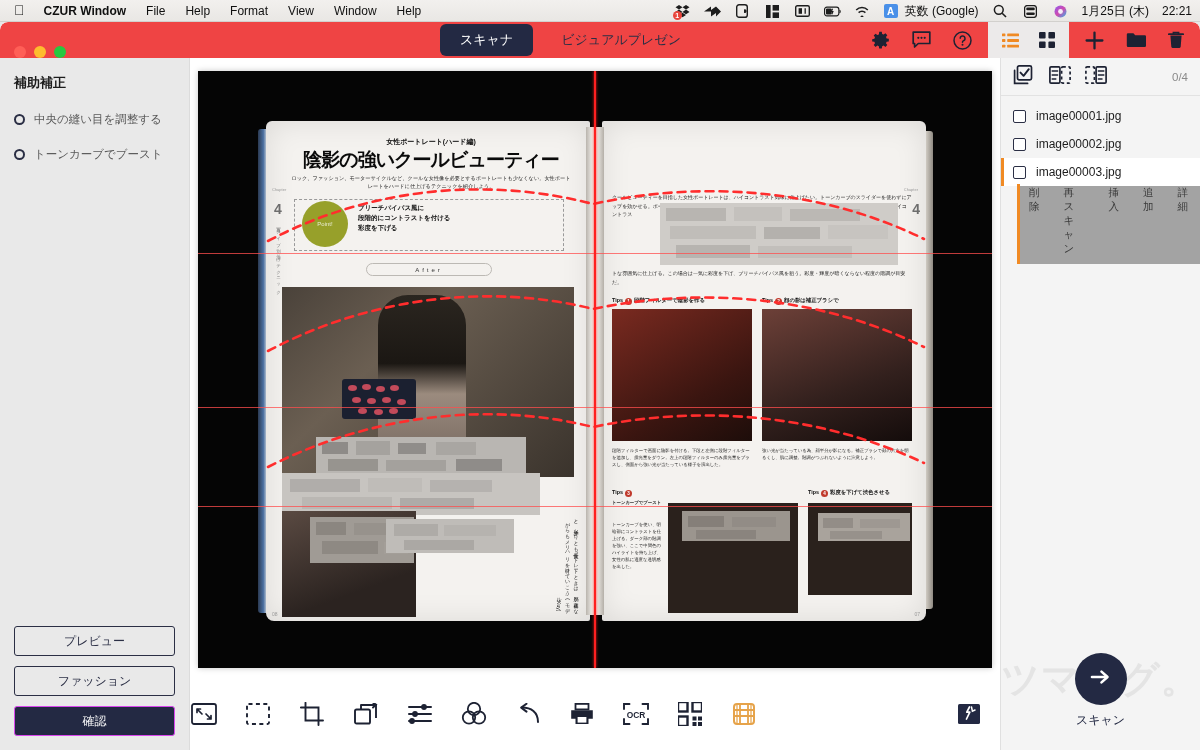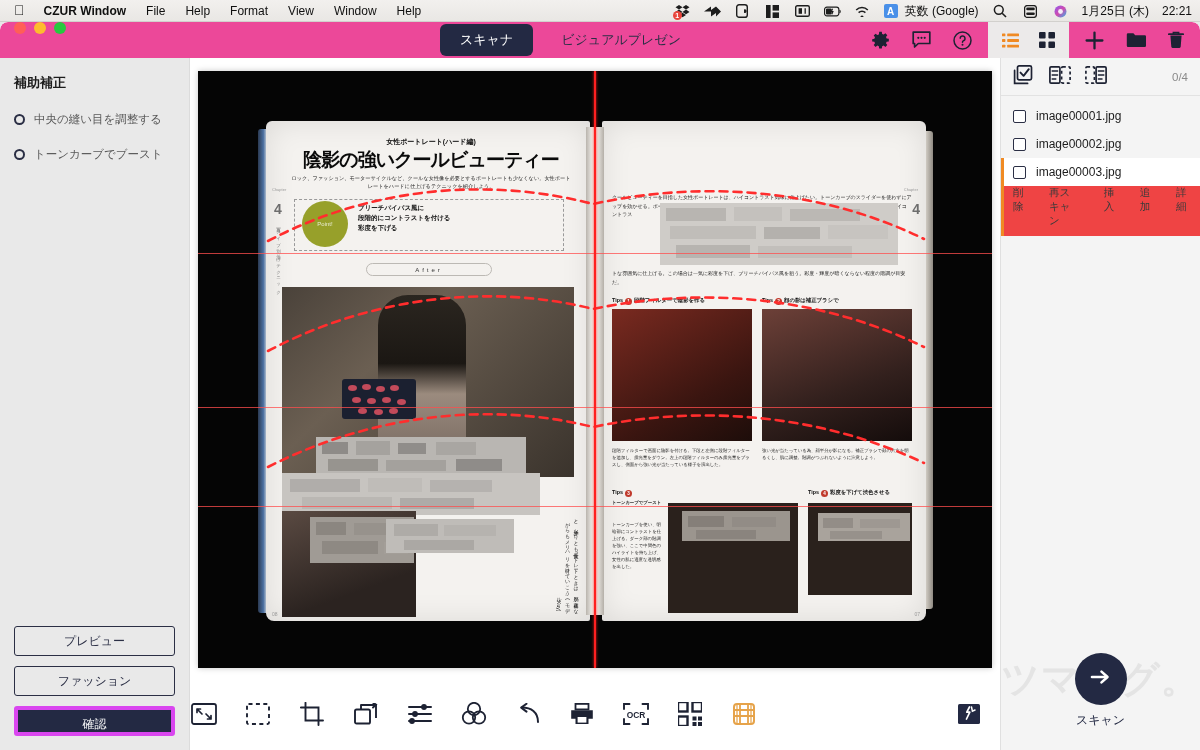--- a/index.html
+++ b/index.html
@@ -48,22 +48,22 @@
   #window {
     position: absolute; top: 22px; left: 0;
     width: 1200px; height: 728px;
     background: #ffffff;
     border-top-left-radius: 8px; border-top-right-radius: 8px;
     overflow: hidden;
   }
 
   
   #titlebar {
-    height: 36px; background: #ec4899;
-    display: flex; align-items: flex-start;
+    height: 36px; background: #ef4444;
+    display: flex; align-items: flex-end;
     position: relative;
     border-top-left-radius: 8px; border-top-right-radius: 8px;
   }
   .traffic { display:flex; gap:8px; padding-left: 14px; align-items:center; }
   .tl { width: 12px; height: 12px; border-radius: 50%; }
   .tl.r { background: #ff5f57; }
   .tl.y { background: #febc2e; }
   .tl.g { background: #28c840; }
 
   #tabs {
@@ -108,21 +108,21 @@
   #sidebar-buttons {
     position: absolute; bottom: 14px; left: 14px; right: 14px;
   }
   .side-btn {
     display: block; width: 100%; height: 30px; line-height: 28px;
     text-align: center; font-size: 12px; border-radius: 3px;
     margin-top: 10px; cursor: pointer;
     font-family: "Liberation Sans", sans-serif;
   }
   .side-btn.outline { background: #e9e9e9; border: 1px solid #2b2f45; color: #2b2f45; }
-  .side-btn.primary { background: #232943; border: 4px solid #d946ef; color: #ffffff; }
+  .side-btn.primary { background: #232943; border: 1px solid #d946ef; color: #ffffff; }
 
   
   #center {
     flex: 1; background: #ffffff; position: relative;
     display: flex; flex-direction: column; align-items: center;
   }
   #preview-wrap {
     position: relative; margin-top: 13px;
     width: 794px; height: 597px;
     box-shadow: 0 0 6px rgba(0,0,0,.22);
@@ -257,22 +257,22 @@
     cursor: pointer; position: relative;
   }
   .file-row.selected { background:#ffffff; }
   .file-row.selected::before {
     content:''; position:absolute; left:0; top:0; bottom:0; width:3px; background:#f08a24;
   }
   .chk { width: 13px; height: 13px; border: 1.6px solid #2b2f45; border-radius:2px;
          flex-shrink:0; background:#fff; }
   .fname { font-size: 12px; color:#1c1c1c; }
   .file-actions {
-    background:#ef4444; font-size: 10.5px; color:#3a3a3a;
-    padding: 0 12px 8px 12px; display:flex; gap:24px; position:relative;
+    background:#a3a3a3; font-size: 10.5px; color:#3a3a3a;
+    padding: 0 12px 8px 12px; display:flex; gap:24px; position:relative;margin-left:16px;
   }
   .file-actions::before {
     content:''; position:absolute; left:0; top:-2px; bottom:0; width:3px; background:#f08a24;
   }
   .fa { cursor:pointer; }
   #rp-bottom {
     height: 118px; position: relative;
     display:flex; flex-direction:column; align-items:center; justify-content:center;
     background: #f4f4f4;
   }

